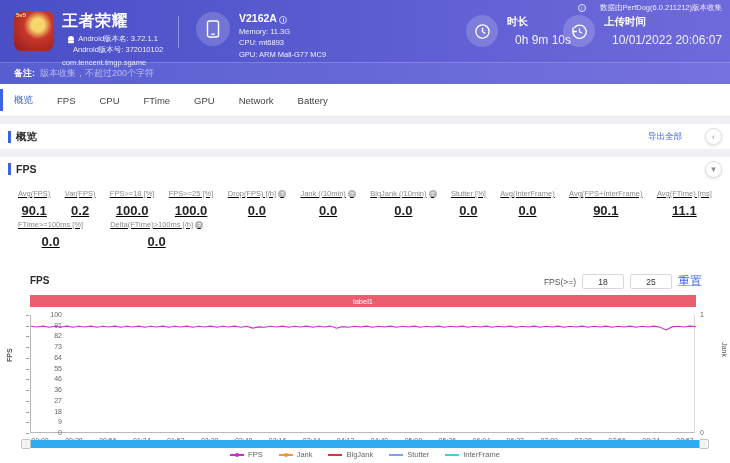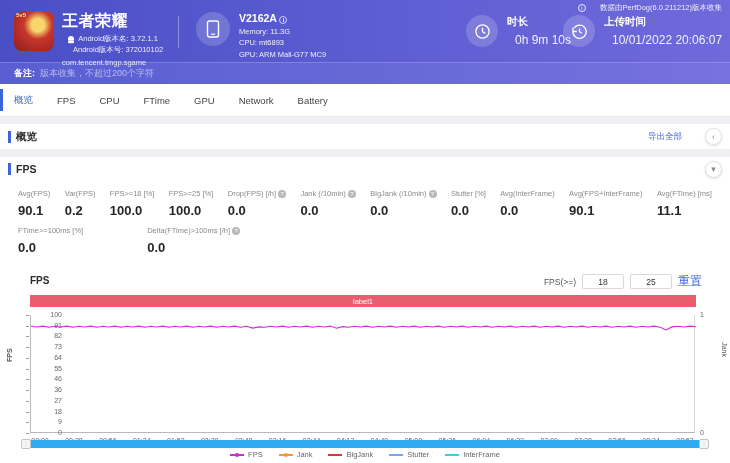--- a/index.html
+++ b/index.html
@@ -49,22 +49,22 @@
   .section-title { font-size:10.5px; font-weight:bold; color:#2b2b2b; margin-left:5px; }
   .export-link { position:absolute; right:48px; font-size:8.5px; color:#3d63dd; cursor:pointer; }
   .circ-btn { position:absolute; right:8px; width:17px; height:17px; border-radius:50%; background:#fff;
     border:1px solid #e0e0e0; box-shadow:0 1px 3px rgba(0,0,0,.12); color:#8a8a8a; font-size:9px;
     display:flex; align-items:center; justify-content:center; cursor:pointer; }
 
   
   .fps-card { position:relative; width:730px; height:306px; background:#fff; }
   .fps-card .titlerow { position:relative; height:24px; display:flex; align-items:center; }
   .stats-row1 { display:flex; justify-content:space-between; padding:0 18px; margin-top:8px; }
-  .stats-row2 { display:flex; gap:64px; padding:0 18px; margin-top:8px; }
-  .stat { text-align:left; }
+  .stats-row2 { display:flex; gap:27px; padding:0 18px; margin-top:2px; }
+  .stat { text-align:center;text-decoration:underline; }
   .stat-label { font-size:7.5px; color:#8a8a8a; white-space:nowrap; display:flex; align-items:center; justify-content:center; gap:2px; }
   .stat-value { font-size:13px; font-weight:bold; color:#262626; margin-top:5px; }
   .help { display:inline-flex; width:8px; height:8px; border-radius:50%; background:#b8b8b8; color:#fff;
     font-size:6px; align-items:center; justify-content:center; cursor:pointer; }
 
   .chart-header { position:absolute; left:0; right:0; top:116px; height:20px; }
   .chart-title { position:absolute; left:30px; top:2px; font-size:10px; font-weight:bold; color:#2b2b2b; }
   .threshold { position:absolute; right:28px; top:0; display:flex; align-items:center; gap:6px; }
   .threshold-label { font-size:8.5px; color:#555; }
   .th-input { width:42px; height:15px; border:1px solid #d9d9d9; border-radius:2px; font-size:8.5px;

